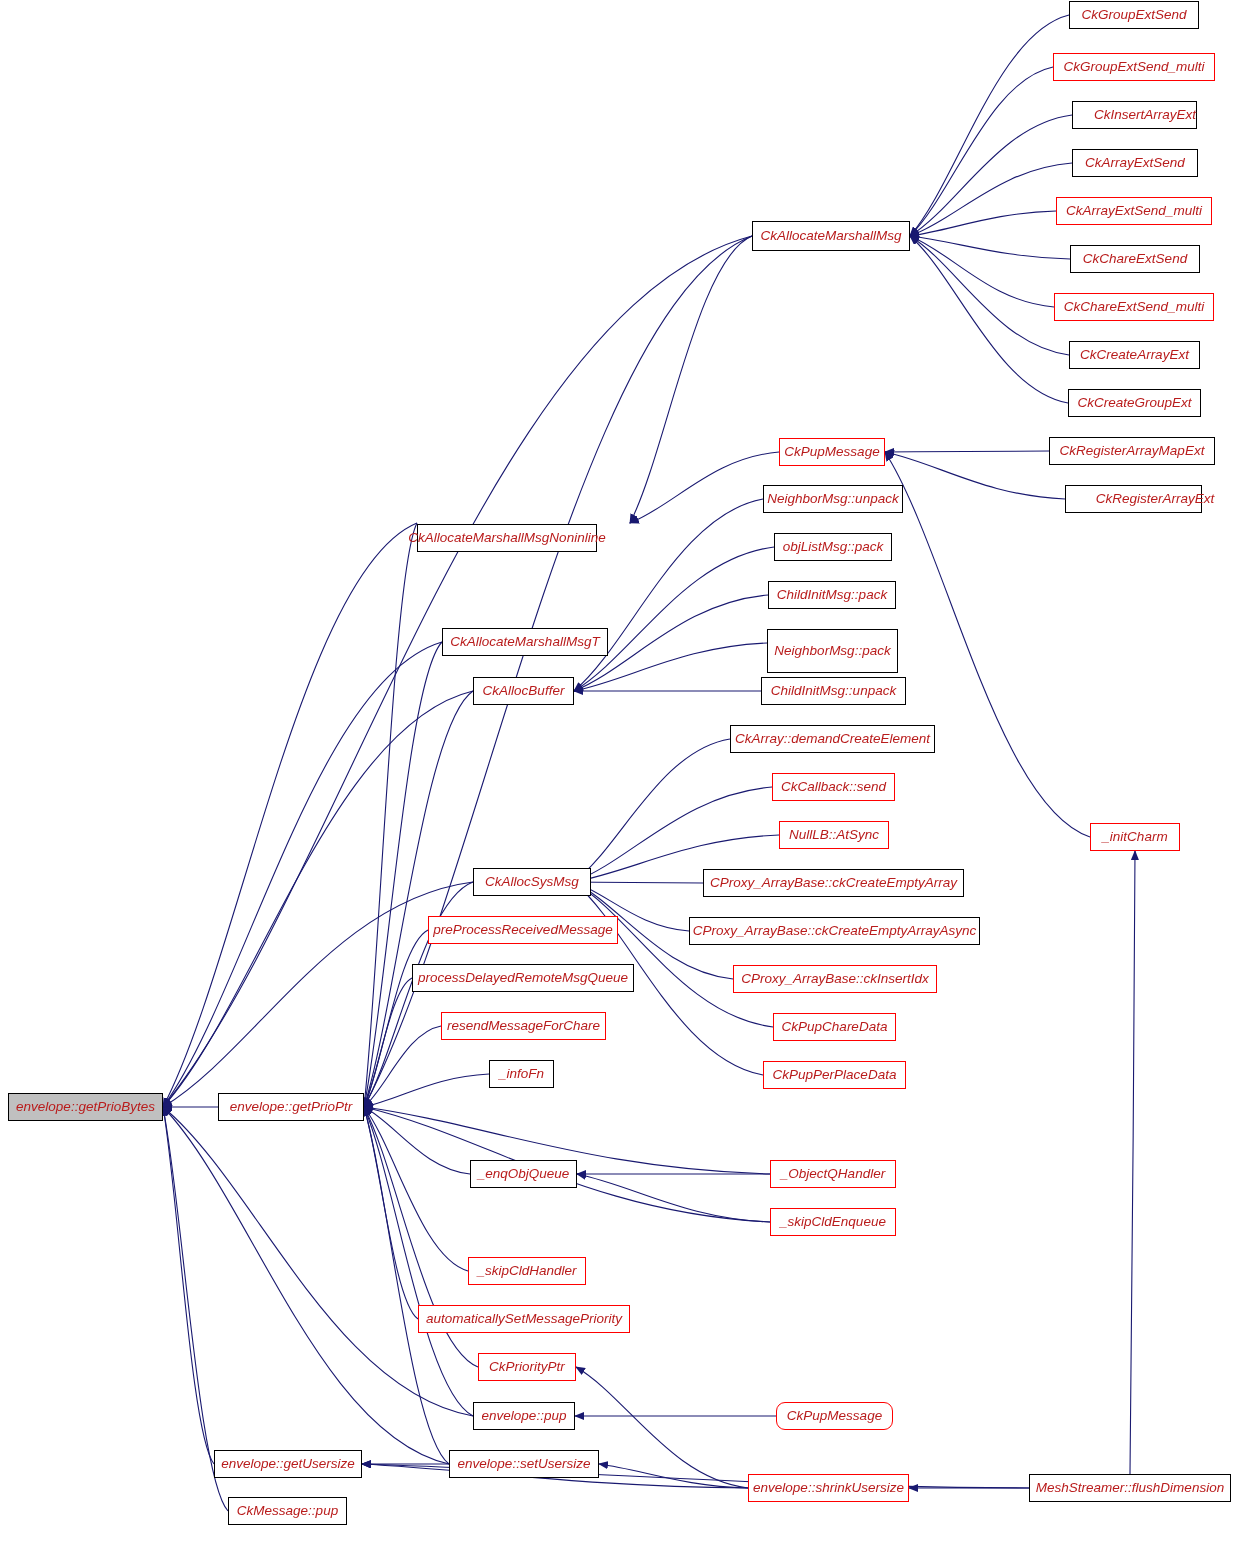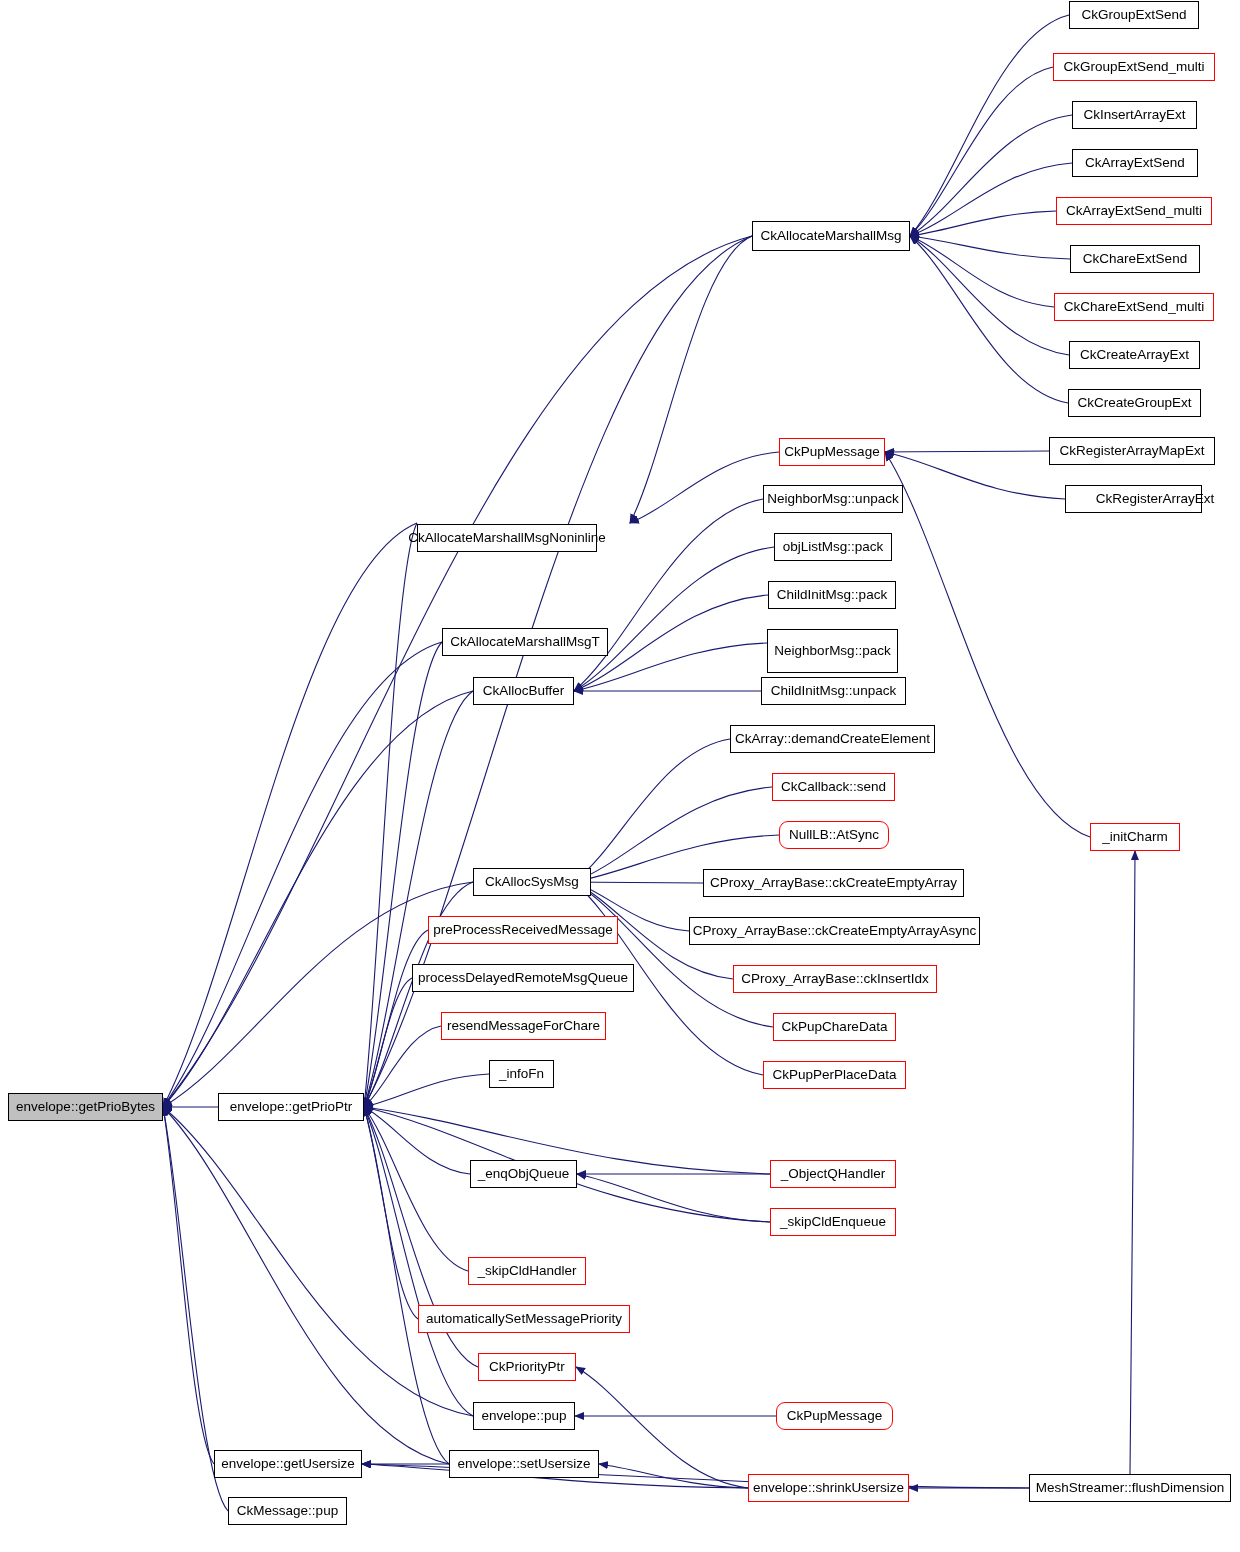--- a/index.html
+++ b/index.html
@@ -24,26 +24,27 @@
     pointer-events: none;
   }
   .node {
     position: absolute;
     box-sizing: border-box;
     display: flex;
     align-items: center;
     justify-content: center;
     background: #ffffff;
     border: 1px solid #000000;
-    color: #000000;
+    color: #b91c1c;
     font-size: 13.5px;
     line-height: 1;
     white-space: nowrap;
     letter-spacing: 0px;
     z-index: 5;
+    font-style: italic;
   }
   .node.red {
     border-color: #ff0000;
   }
   .node.root {
     background: #c0c0c0;
     border-color: #000000;
   }
 </style>
 </head>
@@ -132,21 +133,21 @@
       </div>
       <div class="node" style="left: 752px; top: 221px; width: 158px; height: 30px;">
         <span>CkAllocateMarshallMsg</span>
       </div>
       <div class="node" style="left: 1069px; top: 1px; width: 130px; height: 28px;">
         <span>CkGroupExtSend</span>
       </div>
       <div class="node red" style="left: 1053px; top: 53px; width: 162px; height: 28px;">
         <span>CkGroupExtSend_multi</span>
       </div>
-      <div class="node" style="left: 1072px; top: 101px; width: 125px; height: 28px;">
+      <div class="node" style="left: 1072px; top: 101px; width: 125px; height: 28px; justify-content: flex-end;">
         <span>CkInsertArrayExt</span>
       </div>
       <div class="node" style="left: 1072px; top: 149px; width: 126px; height: 28px;">
         <span>CkArrayExtSend</span>
       </div>
       <div class="node red" style="left: 1056px; top: 197px; width: 156px; height: 28px;">
         <span>CkArrayExtSend_multi</span>
       </div>
       <div class="node" style="left: 1070px; top: 245px; width: 130px; height: 28px;">
         <span>CkChareExtSend</span>
@@ -192,21 +193,21 @@
       </div>
       <div class="node" style="left: 473px; top: 677px; width: 101px; height: 28px;">
         <span>CkAllocBuffer</span>
       </div>
       <div class="node" style="left: 730px; top: 725px; width: 205px; height: 28px;">
         <span>CkArray::demandCreateElement</span>
       </div>
       <div class="node red" style="left: 772px; top: 773px; width: 123px; height: 28px;">
         <span>CkCallback::send</span>
       </div>
-      <div class="node red" style="left: 779px; top: 821px; width: 110px; height: 28px; border-radius: 9px;">
+      <div class="node red" style="left: 779px; top: 821px; width: 110px; height: 28px;">
         <span>NullLB::AtSync</span>
       </div>
       <div class="node" style="left: 703px; top: 869px; width: 261px; height: 28px;">
         <span>CProxy_ArrayBase::ckCreateEmptyArray</span>
       </div>
       <div class="node" style="left: 689px; top: 917px; width: 291px; height: 28px;">
         <span>CProxy_ArrayBase::ckCreateEmptyArrayAsync</span>
       </div>
       <div class="node red" style="left: 733px; top: 965px; width: 204px; height: 28px;">
         <span>CProxy_ArrayBase::ckInsertIdx</span>

